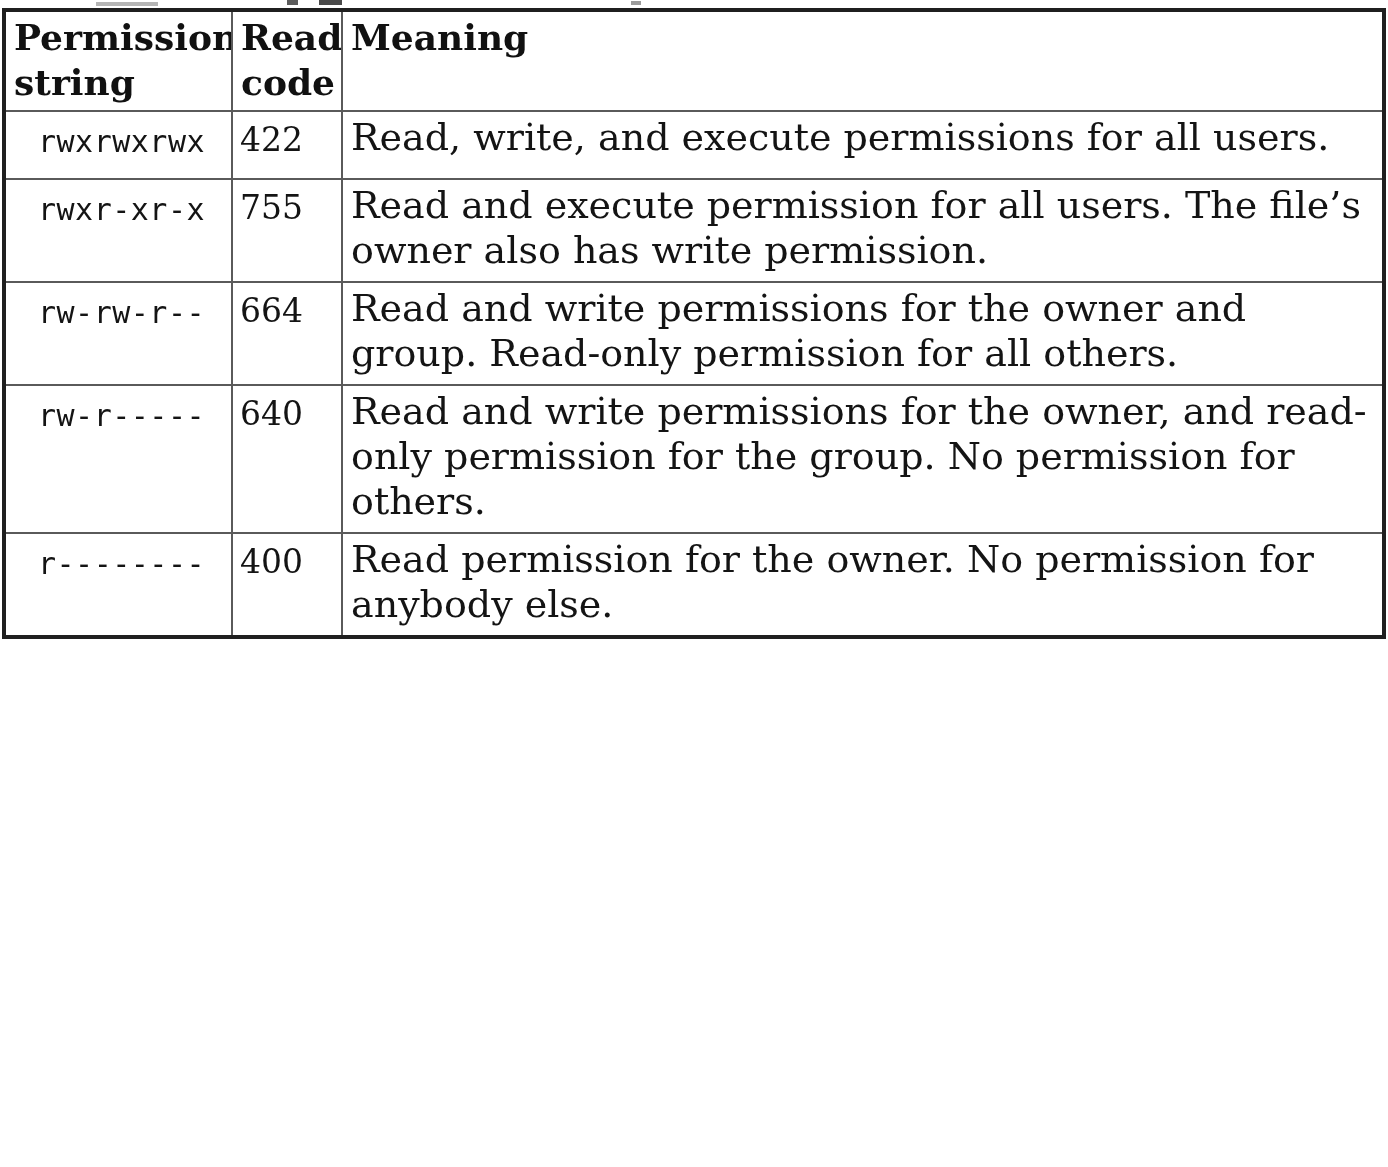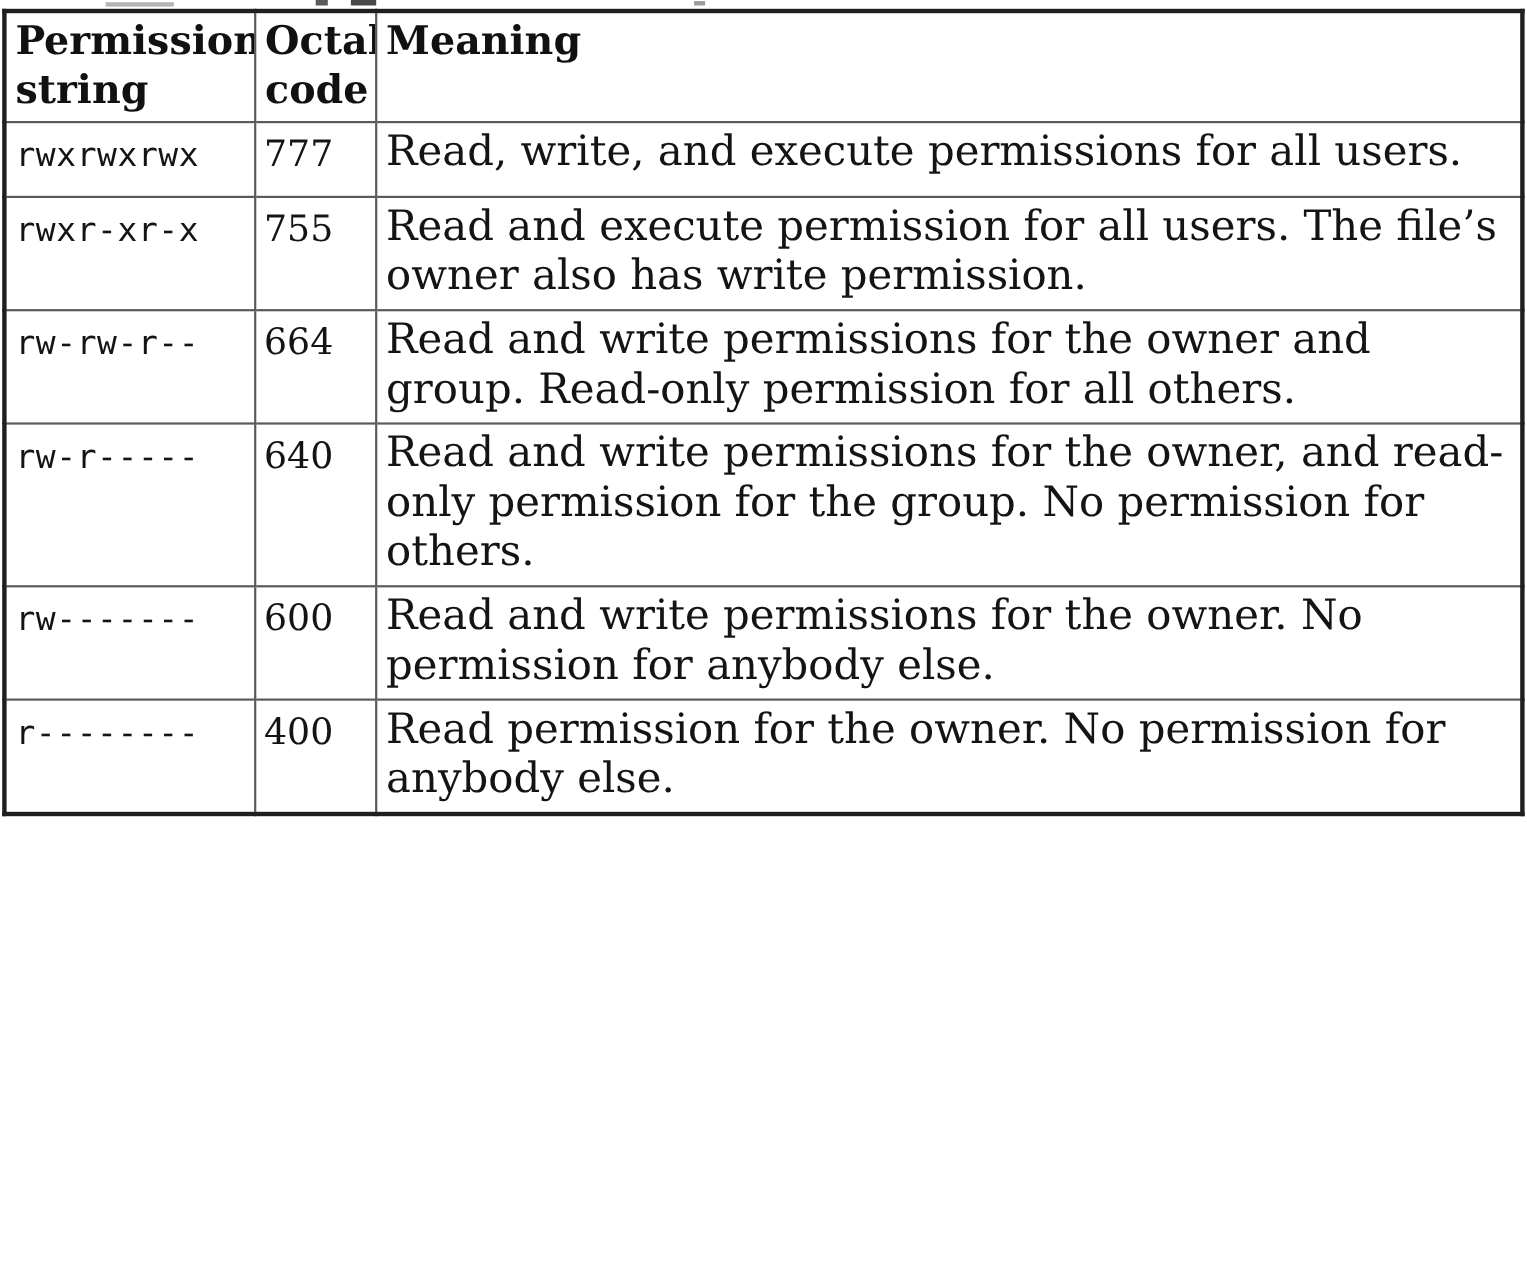--- a/index.html
+++ b/index.html
@@ -51,20 +51,21 @@
     padding: 3px 4px 5px 8px;
     color: #111111;
   }
   td.perm {
     font-family: "DejaVu Sans Mono", "Liberation Mono", monospace;
     font-size: 30px;
     line-height: 44px;
     padding: 8px 2px 14px 8px;
     letter-spacing: 0.5px;
     white-space: nowrap;
+    text-align: center;
   }
   td.octal {
     font-size: 33px;
     line-height: 45px;
     padding: 5px 2px 2px 7px;
   }
   td.meaning {
     font-size: 38px;
     line-height: 45px;
     padding: 3px 8px 8px 8px;
@@ -80,49 +81,44 @@
 
 <table class="perm-table">
   <colgroup>
     <col class="c1">
     <col class="c2">
     <col class="c3">
   </colgroup>
   <thead>
     <tr>
       <th>Permission string</th>
-      <th>Octal code</th>
+      <th>Read code</th>
       <th>Meaning</th>
     </tr>
   </thead>
   <tbody>
     <tr>
       <td class="perm">rwxrwxrwx</td>
-      <td class="octal">777</td>
+      <td class="octal">422</td>
       <td class="meaning">Read, write, and execute permissions for all users.</td>
     </tr>
     <tr>
       <td class="perm">rwxr-xr-x</td>
       <td class="octal">755</td>
       <td class="meaning">Read and execute permission for all users. The file’s owner also has write permission.</td>
     </tr>
     <tr>
       <td class="perm">rw-rw-r--</td>
       <td class="octal">664</td>
       <td class="meaning">Read and write permissions for the owner and group. Read-only permission for all others.</td>
     </tr>
     <tr>
       <td class="perm">rw-r-----</td>
       <td class="octal">640</td>
       <td class="meaning">Read and write permissions for the owner, and read-only permission for the group. No permission for others.</td>
     </tr>
     <tr>
-      <td class="perm">rw-------</td>
-      <td class="octal">600</td>
-      <td class="meaning">Read and write permissions for the owner. No permission for anybody else.</td>
-    </tr>
-    <tr>
       <td class="perm">r--------</td>
       <td class="octal">400</td>
       <td class="meaning">Read permission for the owner. No permission for anybody else.</td>
     </tr>
   </tbody>
 </table>
 
 </body></html>

